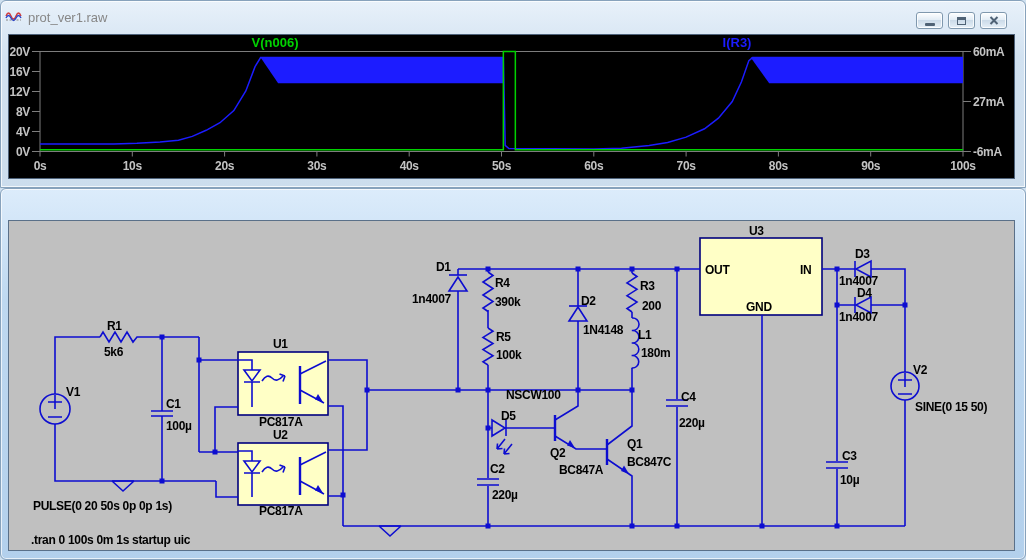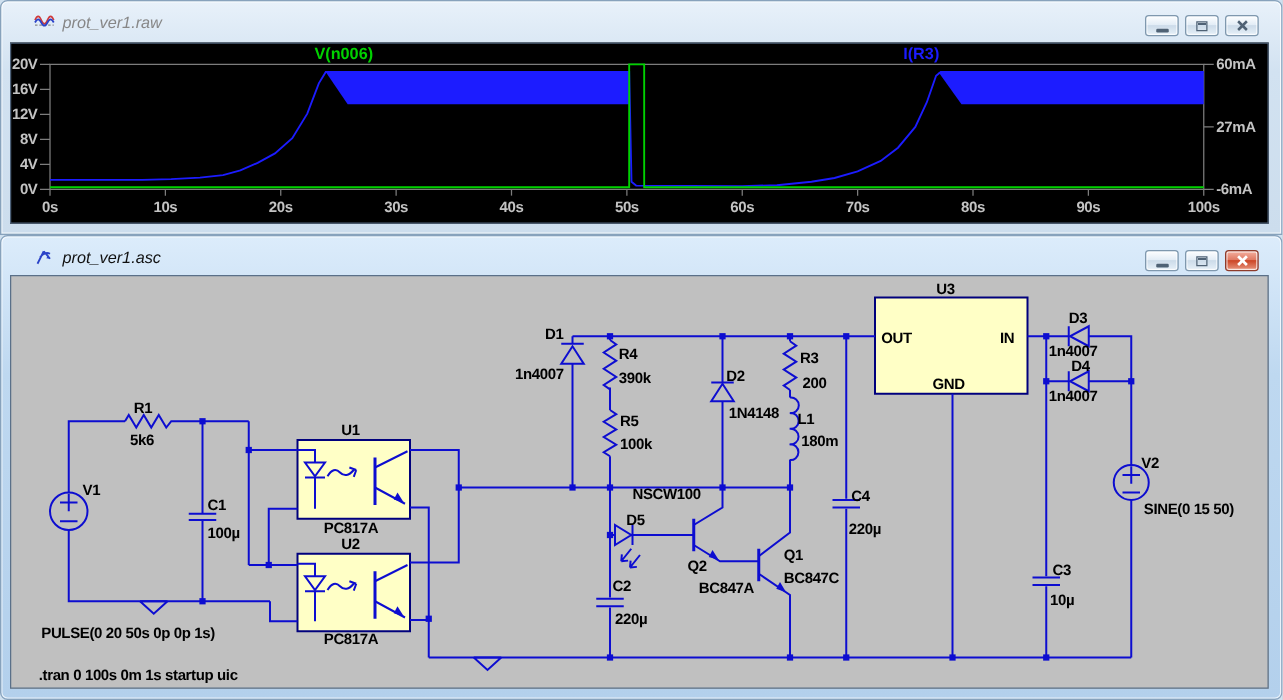--- a/index.html
+++ b/index.html
@@ -1,20 +1,20 @@
 <!DOCTYPE html>
 <html><head>
 <meta charset="utf-8">
 <style>
   html,body{margin:0;padding:0;background:#cfe0ef;}
   #stage{position:relative;width:1026px;height:560px;overflow:hidden;font-family:"Liberation Sans",sans-serif;}
   .window{position:absolute;left:0;width:1026px;box-sizing:border-box;border:1px solid #87a2bc;border-radius:6px 6px 0 0;}
   #win-raw{top:0;height:188px;background:linear-gradient(180deg,#e8f1fa,#d2e2f1 30%,#ccdded);box-shadow:inset 0 0 0 1px rgba(255,255,255,.75);}
   #win-asc{top:188px;height:372px;background:linear-gradient(180deg,#dcecfb,#bed8f0 30%,#b3d0ec);box-shadow:inset 0 0 0 1px rgba(255,255,255,.7);border-radius:6px;}
-  .titlebar{position:absolute;left:0;right:0;top:0;height:32px;display:flex;align-items:center;padding-left:26px;font-style:italic;}
+  .titlebar{position:absolute;left:0;right:0;top:0;height:32px;display:flex;align-items:center;padding-left:4px;}
   .title{font-size:13px;margin-left:6px;}
   #win-raw .title{color:#878787;}
   #win-asc .title{color:#111;}
   .controls{position:absolute;top:11px;right:18px;display:flex;gap:5px;}
   .btn{width:27px;height:17px;box-sizing:border-box;border:1px solid #7f98ae;border-radius:3px;
        background:linear-gradient(180deg,#fdfeff,#e3edf6 45%,#ccdbe9 50%,#e6f0f8);
        display:flex;align-items:center;justify-content:center;box-shadow:inset 0 0 0 1px rgba(255,255,255,.8);}
   .btn.red{background:linear-gradient(180deg,#f4b0a0,#e07a63 45%,#cc4526 50%,#e8967e);border-color:#8e3b2b;}
   .g-min{width:10px;height:3px;background:#4f6275;margin-top:7px;border-radius:1px;}
   .g-rest{width:9px;height:8px;box-sizing:border-box;border:1px solid #4f6275;box-shadow:inset 0 2px 0 #4f6275;}
@@ -50,40 +50,20 @@
           <svg width="10" height="9">
               <path d="M1.5,1 L8.5,8 M8.5,1 L1.5,8" stroke="#4f6275" stroke-width="2"></path>
             </svg>
         </div>
       </div>
     </div>
     <div class="client" id="client-raw"></div>
   </div>
 
   <div class="window" id="win-asc">
-    <div class="titlebar">
-      <svg width="17" height="16">
-        <path d="M3,14 L8,4 M8,4 L13,10 M5,9 Q9,4 13,6" stroke="#2b43c8" stroke-width="1.5" fill="none"></path>
-        <path d="M13,10 l-3,-0.5 l1.8,-2.4 z" fill="#2b43c8"></path>
-      </svg>
-      <span class="title">prot_ver1.asc</span>
-      <div class="controls">
-        <div class="btn">
-            <div class="g-min"></div>
-          </div>
-        <div class="btn">
-            <div class="g-rest"></div>
-          </div>
-        <div class="btn red">
-          <svg width="10" height="9">
-              <path d="M1.5,1 L8.5,8 M8.5,1 L1.5,8" stroke="#fff" stroke-width="2.2"></path>
-            </svg>
-        </div>
-      </div>
-    </div>
     <div class="client" id="client-asc"></div>
   </div>
 
   <svg class="overlay" id="plot-svg" width="1026" height="188" viewBox="0 0 1026 188">
       <rect x="40" y="51.5" width="923" height="100" fill="none" stroke="#7d7d7d"></rect>
       <line x1="32" y1="51.5" x2="40" y2="51.5" stroke="#7d7d7d"></line>
       <text x="30" y="55.5" text-anchor="end" class="tick">20V</text>
       <line x1="32" y1="71.5" x2="40" y2="71.5" stroke="#7d7d7d"></line>
       <text x="30" y="75.5" text-anchor="end" class="tick">16V</text>
       <line x1="32" y1="91.5" x2="40" y2="91.5" stroke="#7d7d7d"></line>

